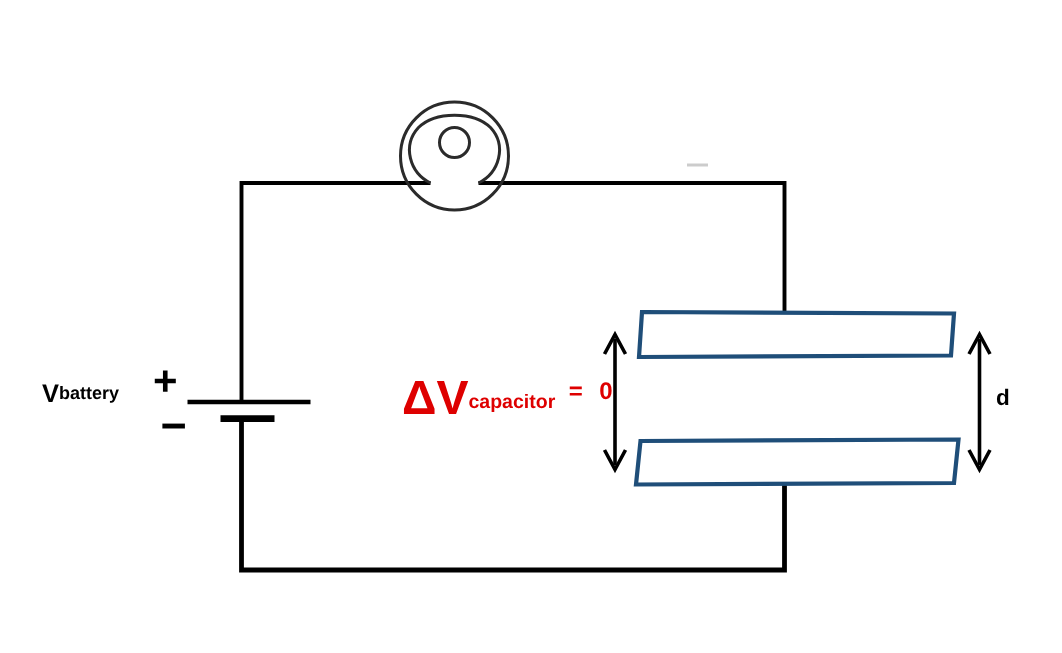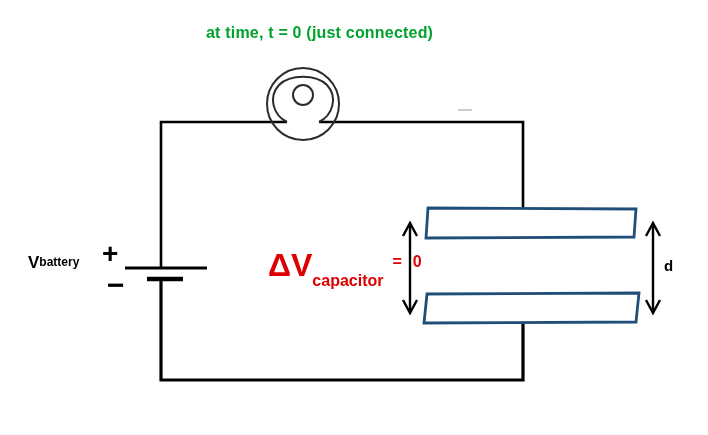--- a/index.html
+++ b/index.html
@@ -14,21 +14,21 @@
   .lbl{position:absolute;white-space:nowrap;}
   .title-lbl{font-size:16px;font-weight:bold;letter-spacing:0.2px;}
   .battery-lbl{display:inline-flex;align-items:flex-start;font-weight:bold;}
   .battery-main{font-size:17px;line-height:1;}
   .battery-sub{font-size:12px;line-height:1;margin-top:2px;}
   .sign{font-weight:bold;line-height:1;}
   .plus-sign{font-size:28px;}
   .minus-sign{font-size:30px;}
   .dv-lbl{display:inline-flex;align-items:flex-start;font-weight:bold;}
   .dv-main{font-size:32px;line-height:1;}
-  .dv-sub{font-size:16px;line-height:1;margin-top:24px;}
+  .dv-sub{font-size:13px;line-height:1;margin-top:12px;}
   .dv-eq{font-size:16px;line-height:1;margin-left:9px;margin-top:5px;}
   .dv-val{font-size:16px;line-height:1;margin-left:11px;margin-top:5px;}
   .d-lbl{font-size:15px;font-weight:bold;line-height:1;}
 </style>
 </head>
 <body>
 
 <div id="stage">
 
   <svg id="circuit-svg" width="708" height="435" viewBox="0 0 708 435">
@@ -60,21 +60,20 @@
       <polyline points="403,236 410,223 417,236" fill="none" stroke-width="2.4" stroke="#000000"></polyline>
       <polyline points="403,300 410,313 417,300" fill="none" stroke-width="2.4" stroke="#000000"></polyline>
     </g>
     <g>
       <path d="M 653 226 L 653 310" fill="none" stroke-width="2.4" stroke="#000000"></path>
       <polyline points="646,236 653,223 660,236" fill="none" stroke-width="2.4" stroke="#000000"></polyline>
       <polyline points="646,300 653,313 660,300" fill="none" stroke-width="2.4" stroke="#000000"></polyline>
     </g>
   </svg>
 
-  <div class="lbl title-lbl" style="left: 206px; top: 24px; color: rgb(0, 163, 43);">at time, t = 0 (just connected)</div>
 
   <div class="lbl battery-lbl" style="left:28px;top:254px;">
     <span class="battery-main">V</span>
       <span class="battery-sub">battery</span>
   </div>
 
   <div class="lbl sign plus-sign" style="left:102px;top:240px;">+</div>
   <div class="lbl sign minus-sign" style="left:107px;top:270px;">−</div>
 
   <div class="lbl dv-lbl" style="left: 268px; top: 249px; color: rgb(222, 0, 0);">

